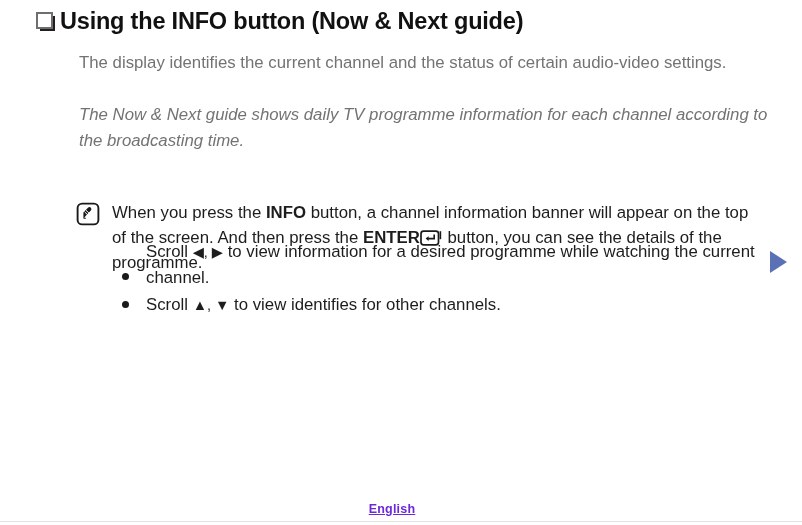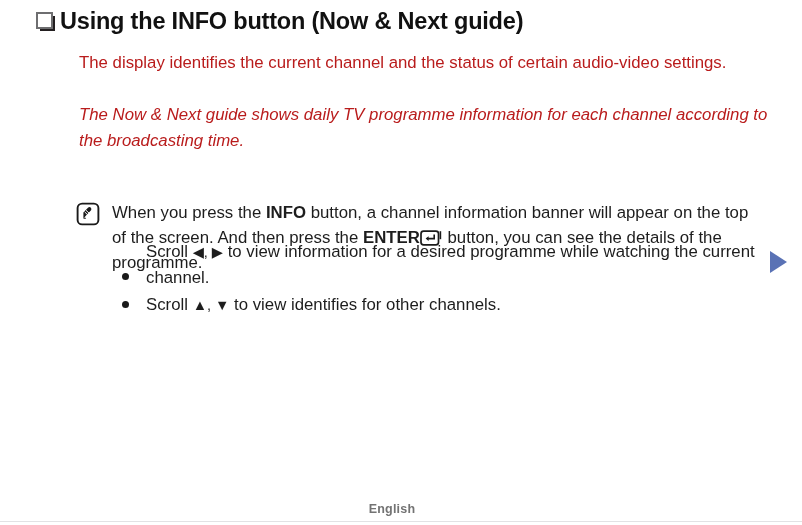--- a/index.html
+++ b/index.html
@@ -62,21 +62,21 @@
     color: #111111;
   }
 
   
   .para {
     position: absolute;
     left: 79px;
     width: 690px;
     font-size: 16.8px;
     line-height: 26px;
-    color: #b91c1c;
+    color: #737373;
   }
   #para-1 { top: 50px; }
   #para-2 { top: 102px; font-style: italic; }
 
   
   .note {
     position: absolute;
     left: 76px;
     top: 160px;
     width: 700px;
@@ -159,22 +159,23 @@
 
   
   .footer-label {
     position: absolute;
     left: 0;
     right: 18px;
     top: 502px;
     text-align: center;
     font-size: 12.5px;
     font-weight: bold;
-    color: #737373;
+    color: #6d28d9;
     letter-spacing: 0.2px;
+    text-decoration: underline;
   }
   .footer-rule {
     position: absolute;
     left: 0;
     right: 0;
     top: 521px;
     height: 1px;
     background: #e2e2e4;
   }
 </style>

